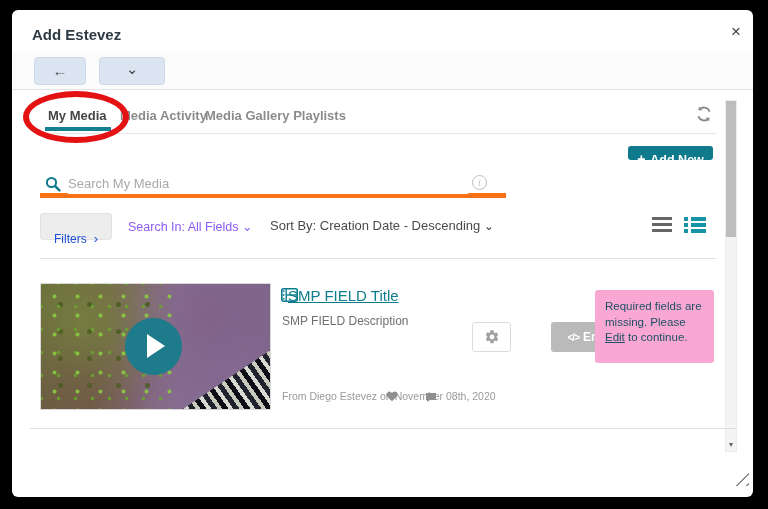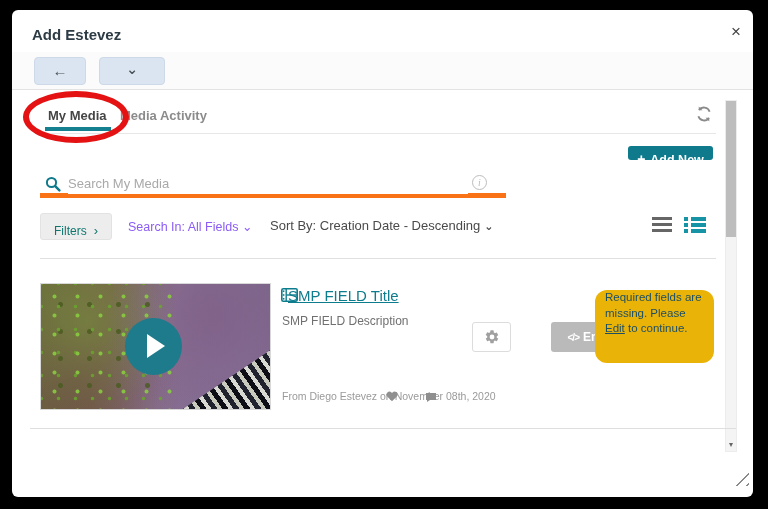--- a/index.html
+++ b/index.html
@@ -46,22 +46,22 @@
   .search-row { position:absolute; left:28px; top:160px; width:466px; height:28px; border-bottom:5px solid #f97316; }
   .search-icon { position:absolute; left:5px; top:6px; }
   .search-input { position:absolute; left:28px; top:2px; width:400px; height:22px; border:0; outline:0;
                   font-size:13px; color:#444; font-family:inherit; }
   .search-input::placeholder { color:#a9a9a9; }
   .info-icon { position:absolute; left:432px; top:5px; width:15px; height:15px; border:1px solid #bdbdbd;
                border-radius:50%; color:#bdbdbd; font-size:10px; line-height:14px; text-align:center;
                font-style:italic; font-family:"Liberation Serif",serif; }
 
   
-  .filters-chip { position:absolute; left:28px; top:203px; height:27px; padding:4px 13px; background:#ededed;
-                  border:1px solid #e2e2e2; border-radius:3px; font-size:12px; color:#0f766e;
+  .filters-chip { position:absolute; left:28px; top:203px; height:27px; padding:12px 13px; background:#ededed;
+                  border:1px solid #e2e2e2; border-radius:3px; font-size:12px; color:#1d4ed8;
                   line-height:25px; cursor:pointer; }
   .filters-chip .chev { margin-left:7px; font-size:13px; }
   .search-in { position:absolute; left:116px; top:209px; font-size:12.5px; color:#8b5cf6; }
   .sort-by { position:absolute; left:258px; top:208px; font-size:13px; color:#4a4a4a; cursor:pointer; }
   .caret { font-size:11px; font-weight:700; margin-left:4px; }
   .view-toggles { position:absolute; left:640px; top:206px; width:70px; height:18px; }
   .icon-rows { position:absolute; left:0; top:1px; width:20px; height:15px; cursor:pointer; }
   .icon-rows i { display:block; height:3px; background:#666; margin-bottom:3px; }
   .icon-details { position:absolute; left:32px; top:0; width:22px; height:17px; cursor:pointer; }
 
@@ -98,22 +98,22 @@
   .meta-heart { position:absolute; left:374px; top:378px; z-index:2; }
   .meta-bubble { position:absolute; left:413px; top:379px; z-index:2; }
 
   .gear-btn { position:absolute; left:460px; top:312px; width:39px; height:30px; background:#fff;
               border:1px solid #dcdcdc; border-radius:3px; cursor:pointer; text-align:center; padding-top:6px; }
   .embed-btn { position:absolute; left:507px; top:312px; width:72px; height:30px; background:#bababa;
                border-radius:3px; color:#fff; font-size:12px; font-weight:700; text-align:right;
                line-height:30px; cursor:pointer;margin-left:32px; }
   .embed-btn .code { font-size:10px; margin-right:4px; letter-spacing:-1px; }
 
-  .notice { position:absolute; left:583px; top:280px; width:119px; height:73px; background:#eab308;
-            border-radius:12px; padding:0 10px; font-size:11.5px; line-height:1.35; color:#1d4f63; }
+  .notice { position:absolute; left:583px; top:280px; width:119px; height:73px; background:#f9a8d4;
+            border-radius:3px; padding:9px 10px; font-size:11.5px; line-height:1.35; color:#1d4f63; }
   .notice a { color:#1d4f63; text-decoration:underline; cursor:pointer; }
 
   
   .scrollbar { position:absolute; left:713px; top:90px; width:12px; height:352px; background:#f4f4f4;
                border:1px solid #ececec; }
   .scroll-thumb { position:absolute; left:0; top:0; width:10px; height:136px; background:#bdbdbd; cursor:grab; }
   .scroll-down { position:absolute; left:0; bottom:0; width:10px; height:13px; font-size:8px; color:#666;
                  text-align:center; line-height:13px; cursor:pointer; }
 
   
@@ -139,20 +139,21 @@
         <span>←</span>
       </div>
       <div class="tb-btn tb-drop">
         <span>⌄</span>
       </div>
     </div>
 
     <div class="tabs">
       <div class="tab tab1 active">My Media</div>
       <div class="tab tab2">Media Activity</div>
+      <div class="tab tab3">Media Gallery Playlists</div>
       <div class="tab-underline"></div>
     </div>
     <div class="tabs-divider"></div>
 
     <div class="refresh">
       <svg width="18" height="18" viewBox="0 0 24 24" fill="none" stroke="#8a8a8a" stroke-width="2.4">
         <path d="M19.5 9a8 8 0 0 0-14.2-2.2"></path>
           <path d="M4.5 15a8 8 0 0 0 14.2 2.2"></path>
         <path d="M5 2v5h5" fill="#8a8a8a" stroke="none"></path>
           <path d="M19 22v-5h-5" fill="#8a8a8a" stroke="none"></path>

